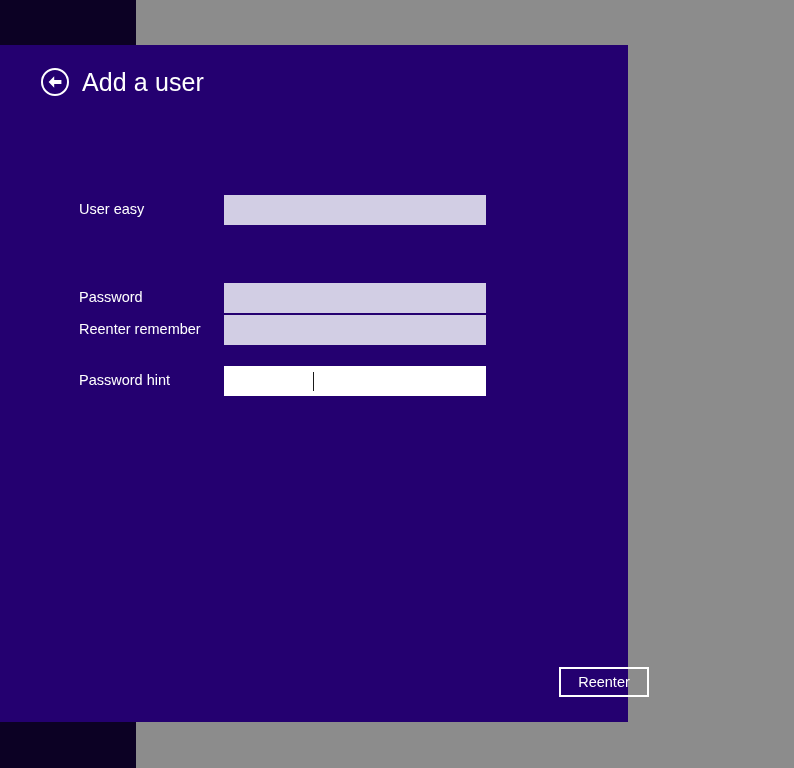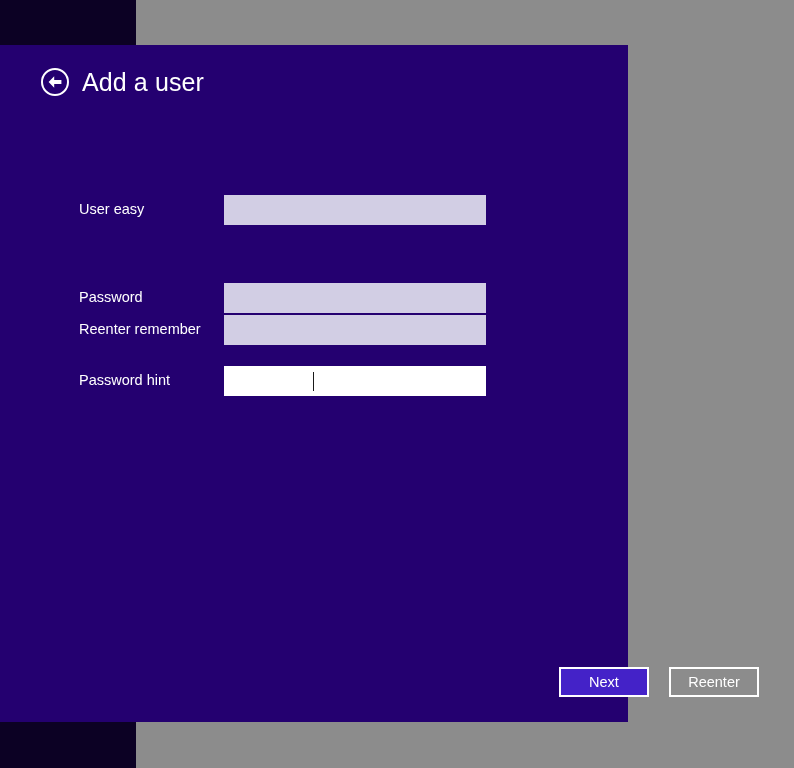--- a/index.html
+++ b/index.html
@@ -203,21 +203,20 @@
 
     <div class="form-row" style="top:321px;">
       <div class="field-label">Password hint</div>
       <input class="field-input focused" type="text" value="" style="">
       <div class="caret"></div>
     </div>
 
   </div>
 
   <div class="footer-buttons">
-    <button class="wiz-button primary">Next</button>
     <button class="wiz-button">Reenter</button>
   </div>
 
 </div>
 
 <div class="strip bottom">
   <div class="dark-corner"></div>
 </div>
 
 </body></html>

